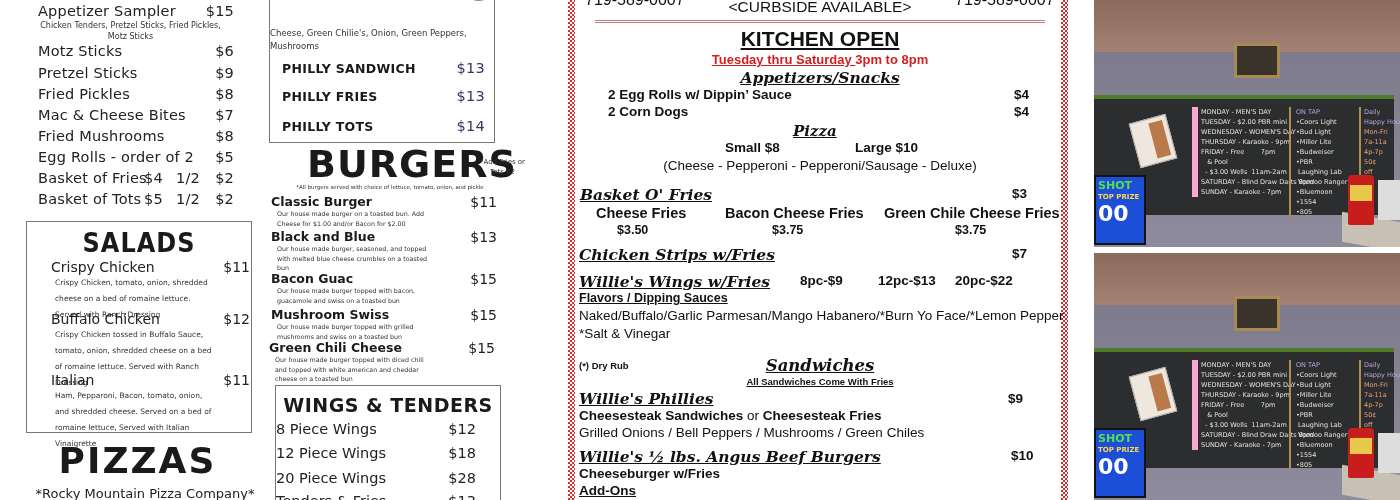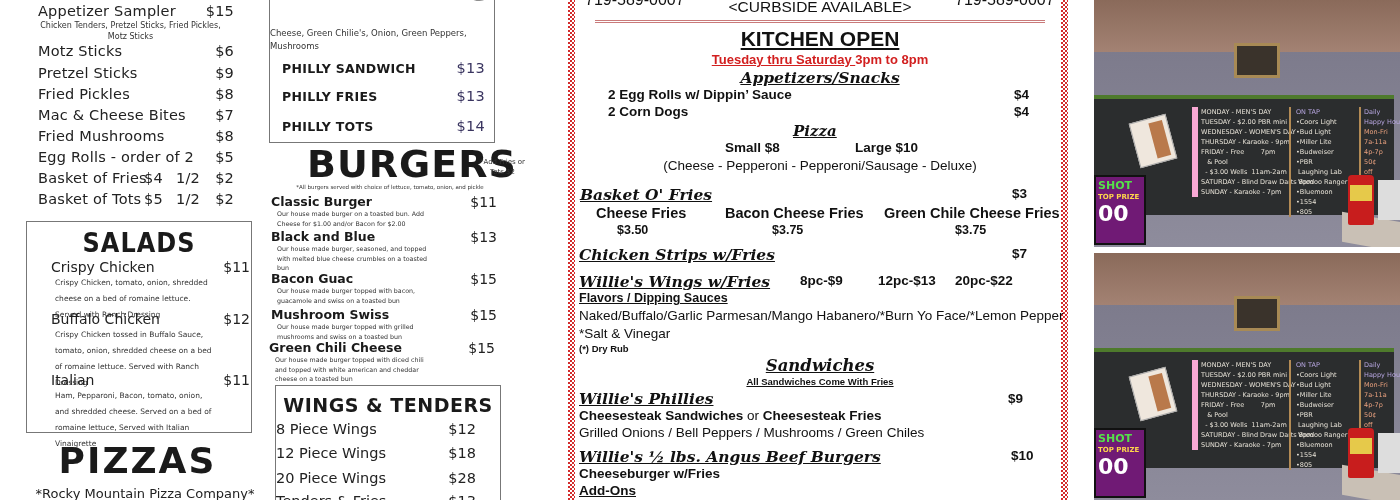--- a/index.html
+++ b/index.html
@@ -76,21 +76,21 @@
   .ph-wall { position: absolute; left: 0; top: 52px; width: 100%; height: 195px; background: linear-gradient(180deg, #7d7b8c, #8e8c9c); }
   .ph-speaker { position: absolute; left: 140px; top: 43px; width: 46px; height: 35px; background: #3a332b; border: 3px solid #a88a55; }
   .ph-board { position: absolute; left: 0; top: 95px; width: 300px; height: 120px; background: #2b2d2e; border-top: 4px solid #4e7a2c; }
   .ph-col { position: absolute; top: 8px; font-family: "DejaVu Sans", sans-serif; color: #e6e1d6; font-size: 6.5px; line-height: 10px; white-space: pre; }
   .ph-col.days { left: 98px; border-left: 6px solid #f9a8d4; padding-left: 3px; }
   .ph-col.tap { left: 195px; border-left: 2px solid #b38b55; padding-left: 5px; }
   .ph-col.hh { left: 265px; border-left: 2px solid #b38b55; padding-left: 3px; color: #e8a07e; }
   .ph-col .hdr { color: #b7a6e0; }
   .ph-flyer { position: absolute; left: 40px; top: 118px; width: 38px; height: 46px; background: #efe7dd; transform: rotate(-15deg); border: 1px solid #aaa; }
   .ph-flyer::after { content: ""; position: absolute; left: 18px; top: 4px; width: 14px; height: 36px; background: #b9794b; }
-  .ph-tv { position: absolute; left: 0; top: 175px; width: 52px; height: 70px; background: #701a75; border: 2px solid #111; overflow: hidden; }
+  .ph-tv { position: absolute; left: 0; top: 175px; width: 52px; height: 70px; background: #1d4ed8; border: 2px solid #111; overflow: hidden; }
   .ph-tv span { position: absolute; left: 2px; font-weight: 900; color: #fff; font-size: 9px; }
   .ph-tv .s1 { top: 2px; color: #55e04a; font-size: 11px; }
   .ph-tv .s2 { top: 16px; color: #ffd84a; font-size: 7px; }
   .ph-tv .s3 { top: 24px; font-size: 22px; }
   .ph-gum { position: absolute; left: 254px; top: 175px; width: 26px; height: 50px; background: #c81d1d; border-radius: 4px 4px 2px 2px; }
   .ph-gum::before { content: ""; position: absolute; left: 2px; top: 10px; width: 22px; height: 16px; background: #e6c94a; }
   .ph-box { position: absolute; left: 284px; top: 180px; width: 22px; height: 40px; background: #ddd; }
   .ph-counter { position: absolute; left: 248px; top: 218px; width: 70px; height: 30px; background: #c9c0b5; transform: skewY(10deg); }
 </style>
 </head>
@@ -265,21 +265,21 @@
   <div class="p3 script" style="top:245px; left:14px; font-size:15.5px">Chicken Strips w/Fries</div>
   <div class="p3 price-b" style="top:246px; left:447px">$7</div>
 
   <div class="p3 script" style="top:272px; left:14px; font-size:15.5px">Willie's Wings w/Fries</div>
   <div class="p3 price-b" style="top:273px; left:235px">8pc-$9</div>
   <div class="p3 price-b" style="top:273px; left:313px">12pc-$13</div>
   <div class="p3 price-b" style="top:273px; left:390px">20pc-$22</div>
   <div class="p3 item-b" style="top:291px; left:14px; text-decoration:underline; font-size:12.5px">Flavors / Dipping Sauces</div>
   <div class="p3 flv-text" style="top:308px; left:14px">Naked/Buffalo/Garlic Parmesan/Mango Habanero/*Burn Yo Face/*Lemon Pepper</div>
   <div class="p3 flv-text" style="top:326px; left:14px">*Salt &amp; Vinegar</div>
-  <div class="p3" style="top:343px; left:14px; font-size:9.5px; font-weight:bold">(*) Dry Rub</div>
+  <div class="p3" style="top:360px; left:14px; font-size:9.5px; font-weight:bold">(*) Dry Rub</div>
 
   <div class="p3 script" style="top:356px; left:0; width:510px; text-align:center; font-size:16.5px">Sandwiches</div>
   <div class="p3" style="top:376px; left:0; width:510px; text-align:center; font-size:9.5px; font-weight:bold; text-decoration:underline">All Sandwiches Come With Fries</div>
 
   <div class="p3 script" style="top:389px; left:14px; font-size:15.5px">Willie's Phillies</div>
   <div class="p3 price-b" style="top:391px; left:443px">$9</div>
   <div class="p3 flv-text" style="top:408px; left:14px"><b>Cheesesteak Sandwiches</b><span> or </span><b>Cheesesteak Fries</b></div>
   <div class="p3 script" style="top:447px; left:14px; font-size:15.5px">Willie's ½ lbs. Angus Beef Burgers </div>
 
   <div class="p3 flv-text" style="top:425px; left:14px">Grilled Onions / Bell Peppers / Mushrooms / Green Chiles</div>

